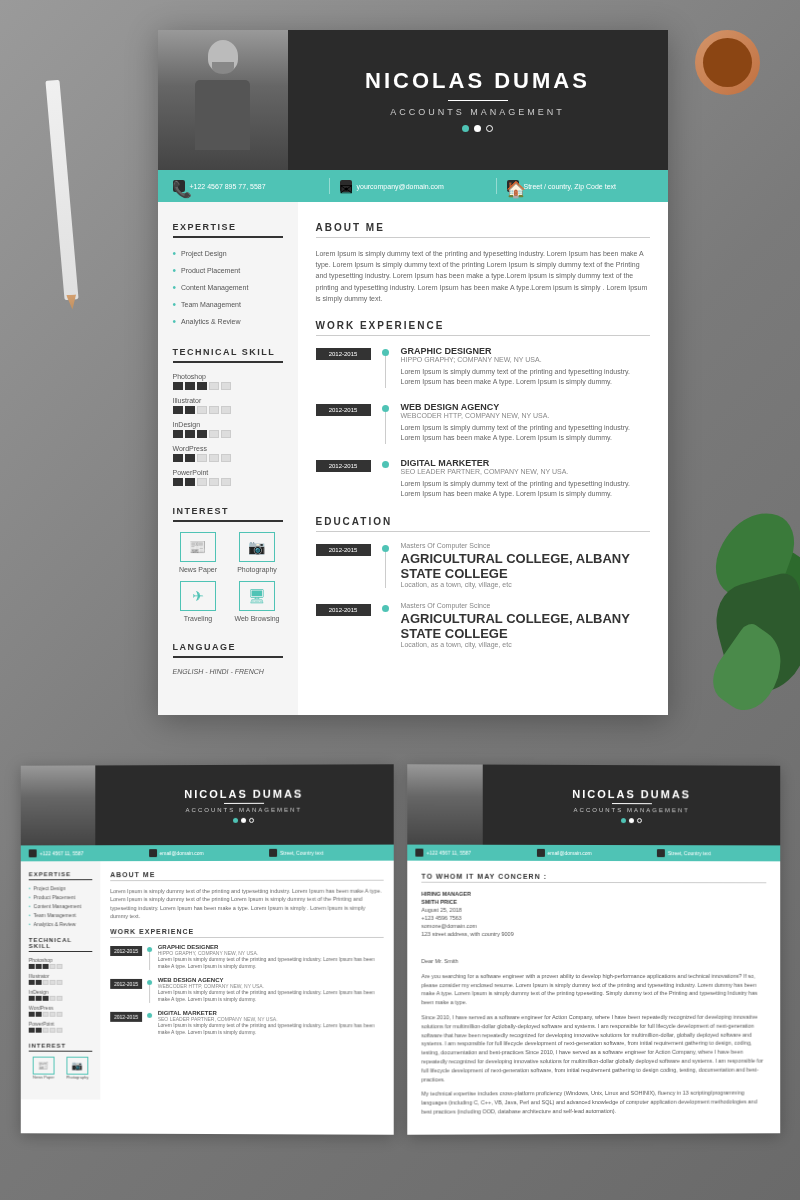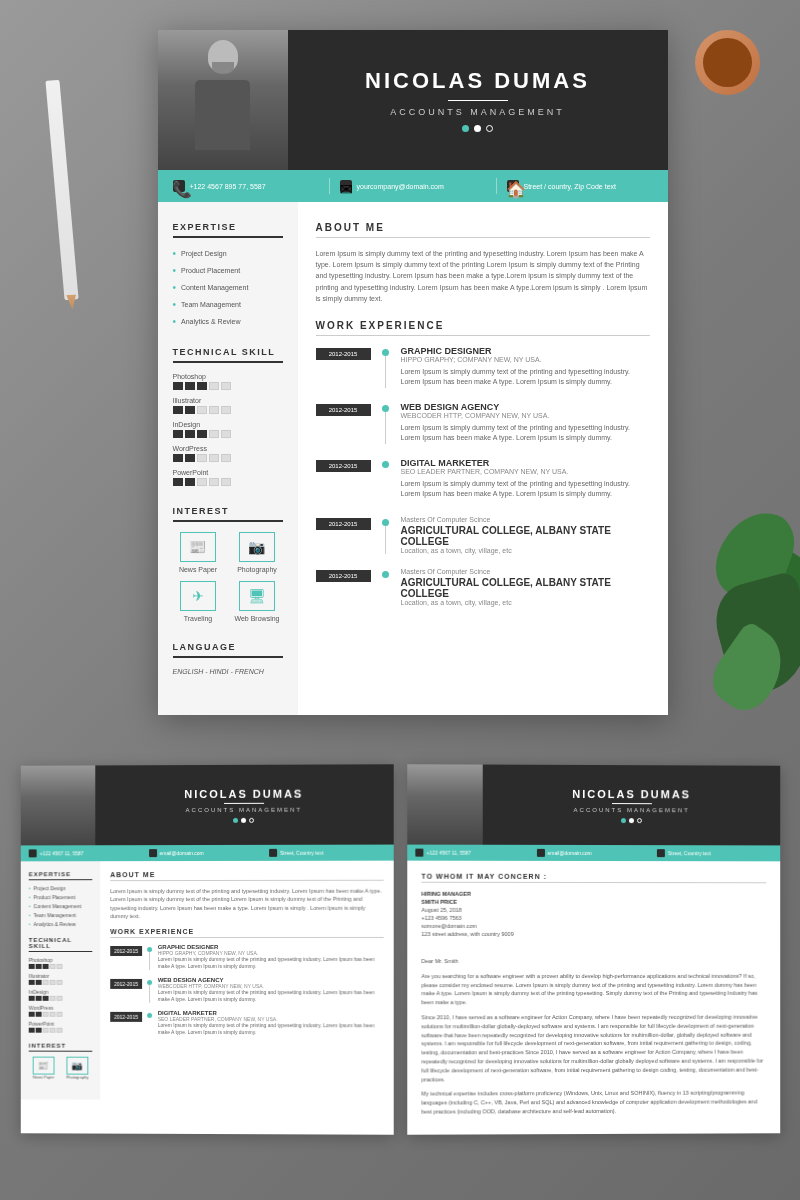--- a/index.html
+++ b/index.html
@@ -408,21 +408,21 @@
       line-height: 1.5;
     }
 
     
     .edu-subtitle {
       font-size: 7px;
       color: #888;
       margin-bottom: 2px;
     }
     .edu-title {
-      font-size: 10px;
+      font-size: 13px;
       font-weight: bold;
       color: #333;
       text-transform: uppercase;
     }
     .edu-location {
       font-size: 7px;
       color: #888;
     }
 
     
@@ -876,20 +876,21 @@
               <div class="timeline-dot"></div>
             </div>
             <div class="timeline-content">
               <div class="job-title">DIGITAL MARKETER</div>
               <div class="job-company">SEO LEADER PARTNER, COMPANY NEW, NY USA.</div>
               <div class="job-desc">Lorem Ipsum is simply dummy text of the printing and typesetting industry. Lorem Ipsum has been make A type. Lorem Ipsum is simply dummy.</div>
             </div>
           </div>
         </div>
 
+        <div class="section-title">EDUCATION</div>
         <div class="timeline-section">
 
           <div class="timeline-item">
             <div class="timeline-year">
               <div class="year-badge">2012-2015</div>
             </div>
             <div class="timeline-dot-line">
               <div class="timeline-dot"></div>
               <div class="timeline-line"></div>
             </div>

